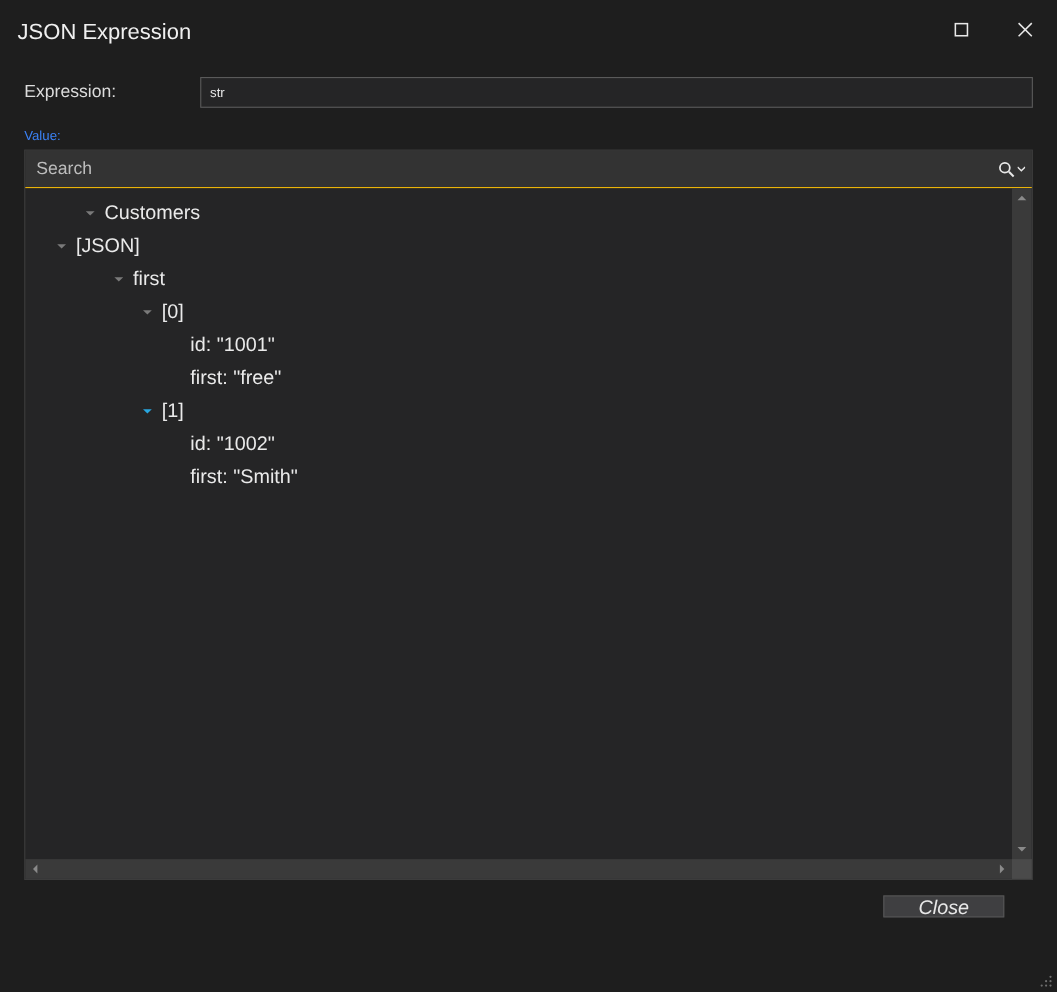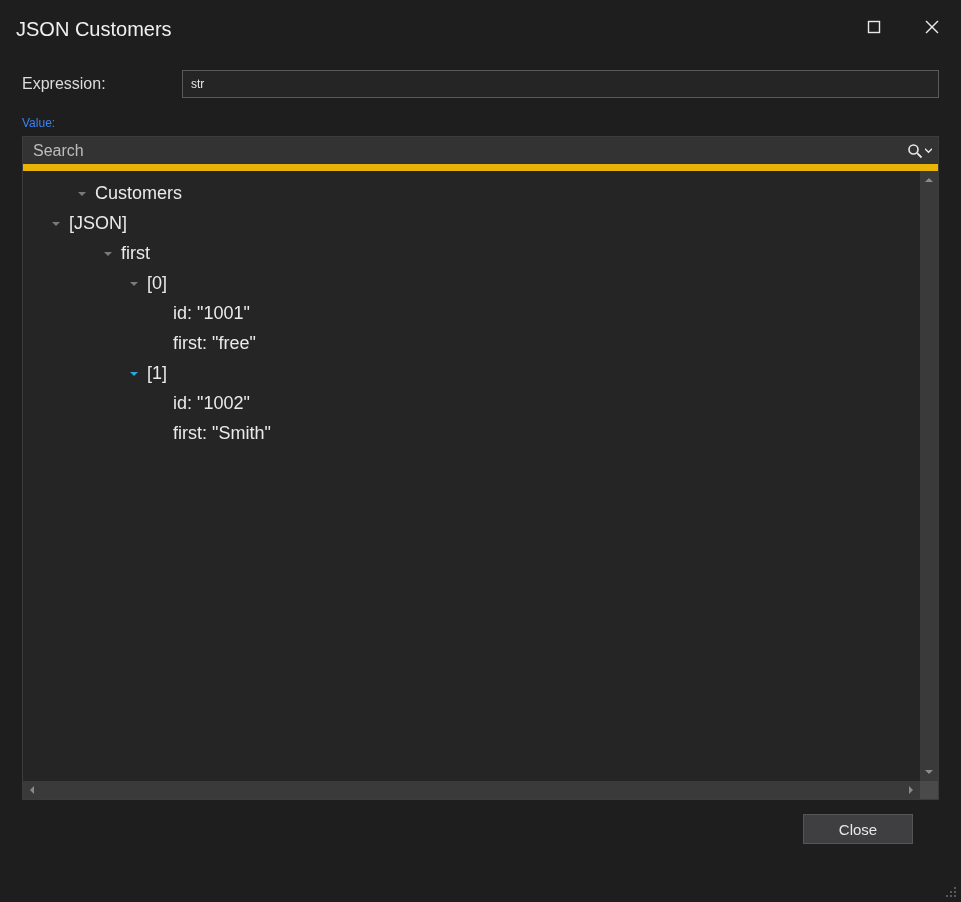--- a/index.html
+++ b/index.html
@@ -76,21 +76,21 @@
       border: 1px solid #3c3c3c;
       background: #252526;
       height: 664px;
       display: flex;
       flex-direction: column;
     }
     .search-row {
       display: flex;
       align-items: center;
       height: 34px;
-      border-bottom: 7px solid #eab308;
+      border-bottom: 1px solid #eab308;
       background: #333333;
       gap: 24px;
     }
     .search-input {
       flex: 1;
       height: 100%;
       background: transparent;
       border: none;
       outline: none;
       color: #ccc;
@@ -178,44 +178,45 @@
       width: 18px; height:18px; background:#4a4a4a;
     }
     .hscroll svg { width:10px; height:10px; color:#8a8a8a; }
 
     .footer {
       display: flex;
       justify-content: flex-end;
       padding: 14px 26px 0 0;
     }
     .close-btn {
-      height: 30px;
+      height: 20px;
       min-width: 110px;
       background: #3f3f41;
       border: 1px solid #555;
       color: #e8e8e8;
-      font-size: 15px;
+      font-size: 18px;
       cursor: pointer;
+      font-style: italic;
     }
 
     .resize-grip {
       position: absolute;
       right: 4px;
       bottom: 4px;
       width: 16px;
       height: 16px;
       cursor: nwse-resize;
     }
     .resize-grip svg { width:16px; height:16px; color:#6e6e6e; }
   </style>
 </head>
 <body>
 
 <div class="titlebar">
-  <div class="titlebar-title">JSON Customers</div>
+  <div class="titlebar-title">JSON Expression</div>
   <div class="win-controls">
     <div class="win-btn">
       <svg viewBox="0 0 14 14">
           <rect x="1.5" y="1.5" width="11" height="11" fill="none" stroke="currentColor" stroke-width="1.4"></rect>
         </svg>
     </div>
     <div class="win-btn close">
       <svg viewBox="0 0 14 14">
           <line x1="1" y1="1" x2="13" y2="13" stroke="currentColor" stroke-width="1.4"></line>
           <line x1="13" y1="1" x2="1" y2="13" stroke="currentColor" stroke-width="1.4"></line>

